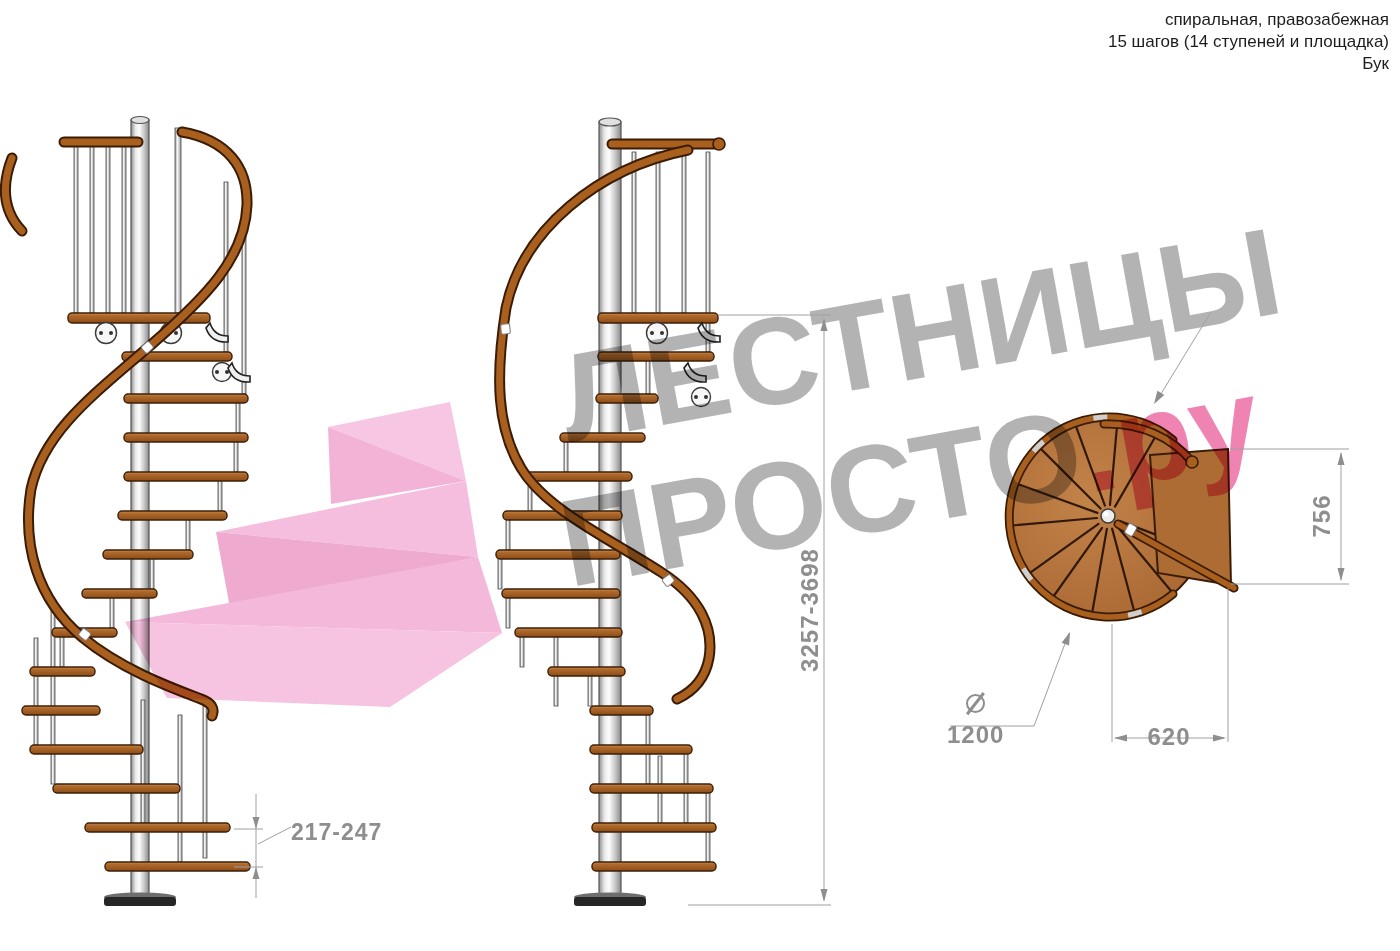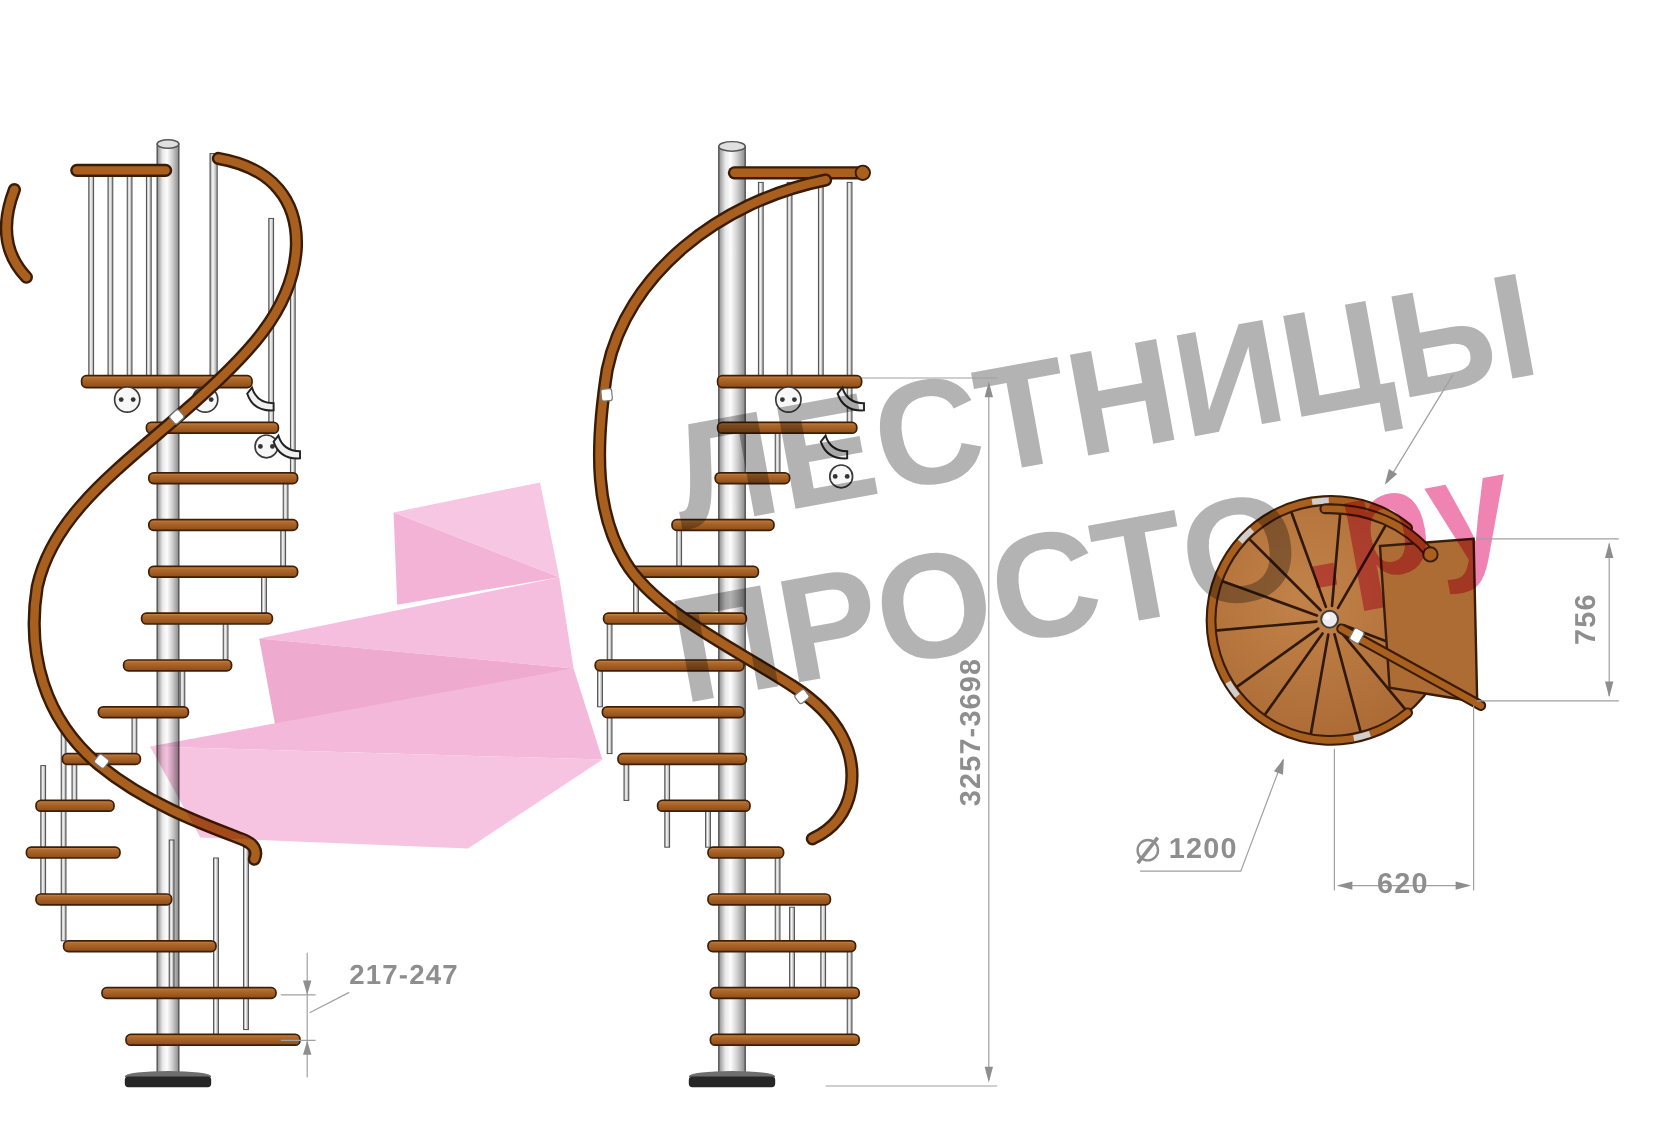--- a/index.html
+++ b/index.html
@@ -24,21 +24,21 @@
   .wm{font-size:124px;font-weight:700;letter-spacing:1px;transform-origin:0 0;
       transform:rotate(-10.3deg);opacity:.85;mix-blend-mode:multiply;color:#a6a6a6;}
   .wm-pink{color:#ec6ea6;}
   .dimtxt{font-weight:700;font-size:24px;color:#8e8e8e;letter-spacing:1px;}
   .rot90{transform:translate(-50%,-50%) rotate(-90deg);}
   .center{transform:translate(-50%,-50%);}
   .dia-row{display:flex;align-items:center;gap:8px;}
   .dia-sym{position:relative;width:15px;height:15px;border:2.5px solid #8e8e8e;border-radius:50%;display:inline-block;}
   .dia-sym::after{content:"";position:absolute;left:5.5px;top:-6px;width:2.5px;height:27px;background:#8e8e8e;transform:rotate(38deg);}
   .note{font-size:13.5px;line-height:16.5px;color:#151515;font-weight:400;}
-  .steptxt{font-weight:700;font-size:23px;color:#8e8e8e;letter-spacing:1px;}
+  .steptxt{font-weight:700;font-size:23px;color:#8e8e8e;letter-spacing:1px;margin-top:20px;}
 </style>
 </head>
 <body>
 
 <div id="stage">
 
   <svg width="1400" height="951" viewBox="0 0 1400 951">
     <defs>
       <linearGradient id="poleG" x1="0" y1="0" x2="1" y2="0">
         <stop offset="0" stop-color="#8f8f8f"></stop>
@@ -275,25 +275,30 @@
 
       <path class="dim" d="M234,829 H263"></path>
         <path class="dim" d="M234,867 H263"></path>
         <path class="dim" d="M256,794 V898"></path>
       <polygon class="dimArrow" points="256,829 252.5,817 259.5,817"></polygon>
       <polygon class="dimArrow" points="256,867 252.5,879 259.5,879"></polygon>
       <path class="dim" d="M291,827 L258,844"></path>
     </g>
   </svg>
 
+  <div class="txt header-block">
+    <div>спиральная, правозабежная</div>
+    <div>15 шагов (14 ступеней и площадка)</div>
+    <div>Бук</div>
+  </div>
 
   <div class="txt dimtxt rot90" style="left:810px;top:610px;">3257-3698</div>
   <div class="txt dimtxt rot90" style="left:1322px;top:516px;">756</div>
   <div class="txt dimtxt center" style="left:1169px;top:721px;margin-top:16px;">620</div>
 
-  <div class="txt dia-row" style="left:947px;top:694px;">
+  <div class="txt dia-row" style="left:947px;top:694px;flex-direction:column;">
     <span class="dia-sym"></span>
     <span class="dimtxt">1200</span>
   </div>
 
   <div class="txt steptxt" style="left:291px;top:799px;">217-247</div>
 
 </div>
 
 </body></html>

